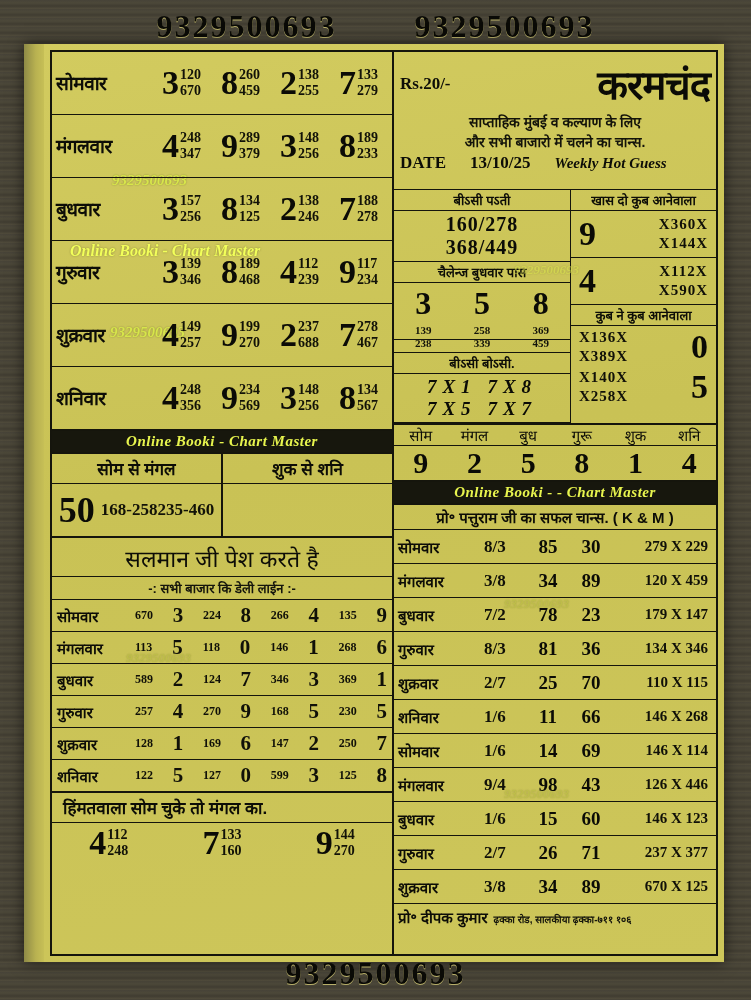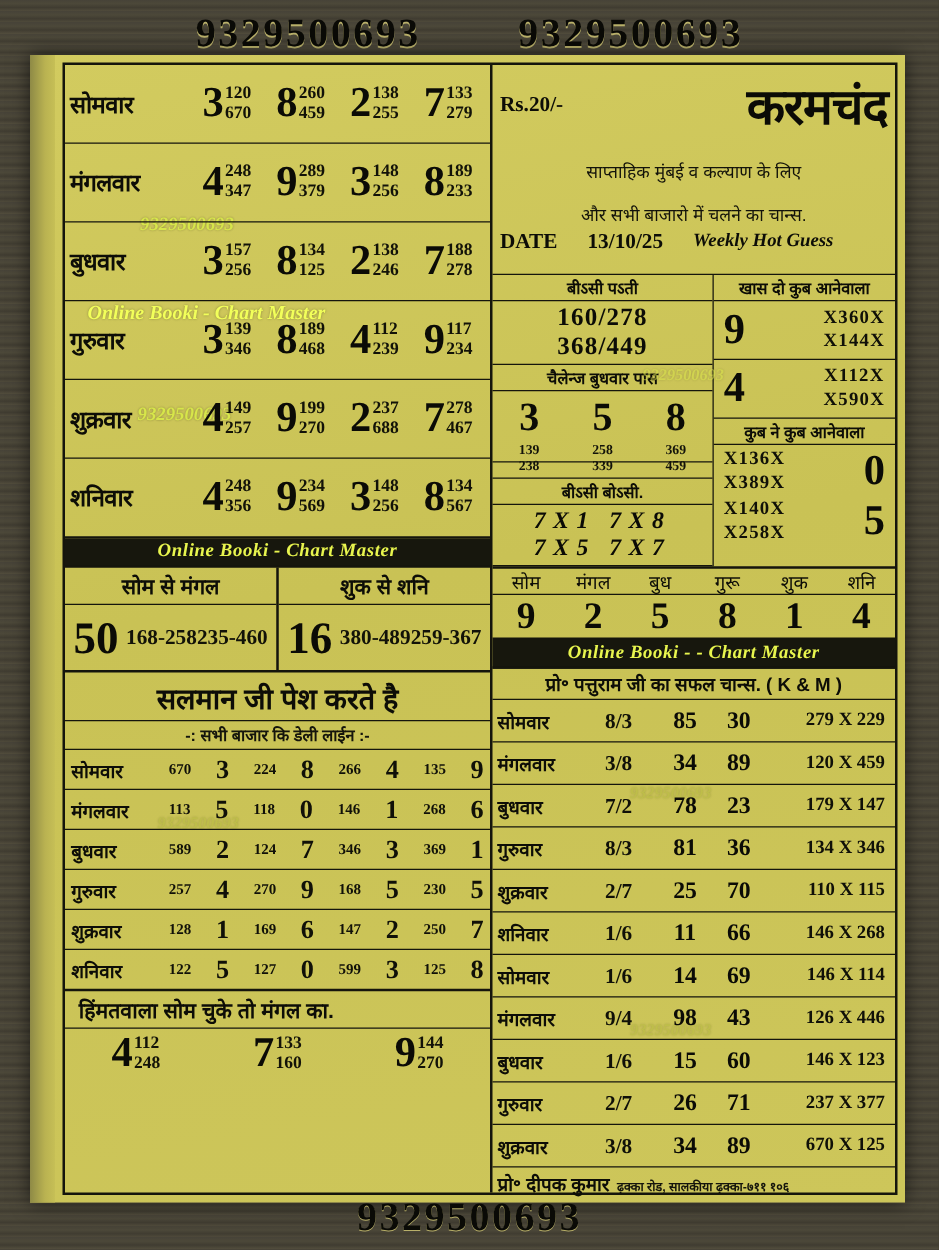--- a/index.html
+++ b/index.html
@@ -88,21 +88,21 @@
   .tbh{
     text-align:center;font-size:17px;font-weight:bold;color:#0d0d07;
     font-family:"Liberation Sans",sans-serif;
     padding:3px 0;border-bottom:1px solid #15150c;
   }
   .tbb{display:flex;align-items:center;justify-content:center;gap:6px;padding:5px 2px;}
   .tbnum{font-size:36px;font-weight:bold;color:#0b0b06;text-align:right;}
   .tbpair{font-size:17px;font-weight:bold;color:#121208;line-height:1.25;}
 
   .salman{
-    text-align:center;font-size:23px;font-weight:bold;color:#0d0d07;
+    text-align:center;font-size:23px;font-weight:normal;color:#0d0d07;
     font-family:"Liberation Sans",sans-serif;
     padding:4px 0 2px;border-bottom:1px solid #15150c;
   }
   .subline{
     text-align:center;font-size:13px;font-weight:bold;color:#15150c;
     font-family:"Liberation Sans",sans-serif;padding:2px 0;border-bottom:1px solid #15150c;
   }
   .dline{
     display:flex;align-items:center;height:31px;border-bottom:1px solid #15150c;
     padding:0 5px;position:relative;
@@ -119,21 +119,21 @@
   .himrow{display:flex;align-items:center;justify-content:space-around;padding:3px 0 0;}
 
   
   .karam{padding:4px 6px 16px;border-bottom:1px solid #15150c;position:relative;}
   .krow1{display:flex;align-items:center;justify-content:space-between;}
   .rs{font-size:17px;font-weight:bold;color:#0d0d07;font-family:"Liberation Serif",serif;}
   .ktitle{
     font-size:40px;font-weight:bold;color:#0b0b06;
     font-family:"Liberation Sans",sans-serif;letter-spacing:-1px;
   }
-  .ksub{text-align:center;font-size:14px;font-weight:normal;color:#13130a;font-family:"Liberation Sans",sans-serif;margin-top:16px;}
+  .ksub{text-align:center;font-size:14px;font-weight:bold;color:#13130a;font-family:"Liberation Sans",sans-serif;margin-top:1px;}
   .kdate{display:flex;align-items:center;gap:24px;margin-top:2px;}
   .kdate .d{font-size:17px;font-weight:bold;color:#0d0d07;}
   .kdate .w{font-size:15px;font-weight:bold;font-style:italic;color:#0d0d07;}
 
   .gridR{display:flex;border-bottom:2px solid #15150c;}
   .gL{width:176px;border-right:1px solid #15150c;}
   .gR{flex:1;}
   .gh{text-align:center;font-size:13px;font-weight:bold;color:#0d0d07;font-family:"Liberation Sans",sans-serif;border-bottom:1px solid #15150c;padding:1px 0;}
   .gnums{text-align:center;font-size:20px;font-weight:bold;color:#0c0c07;line-height:1.15;padding:2px 0;border-bottom:1px solid #15150c;letter-spacing:1px;}
   .chal{display:flex;align-items:center;justify-content:space-around;padding:2px 0;}
@@ -393,24 +393,20 @@
       <div class="twobox">
         <div class="tb">
           <div class="tbh">सोम से मंगल</div>
           <div class="tbb">
             <span class="tbnum">50</span>
             <span class="tbpair"><b>168-258</b><b>235-460</b></span>
           </div>
         </div>
         <div class="tb">
           <div class="tbh">शुक से शनि</div>
-          <div class="tbb">
-            <span class="tbnum">16</span>
-            <span class="tbpair"><b>380-489</b><b>259-367</b></span>
-          </div>
         </div>
       </div>
 
       <div class="salman">सलमान जी पेश करते है</div>
       <div class="subline">-: सभी बाजार कि डेली लाईन :-</div>
 
       <div style="position:relative;">
         <div class="wm tiny" style="left:74px;top:50px;">9329500693</div>
 
         <div class="dline">

